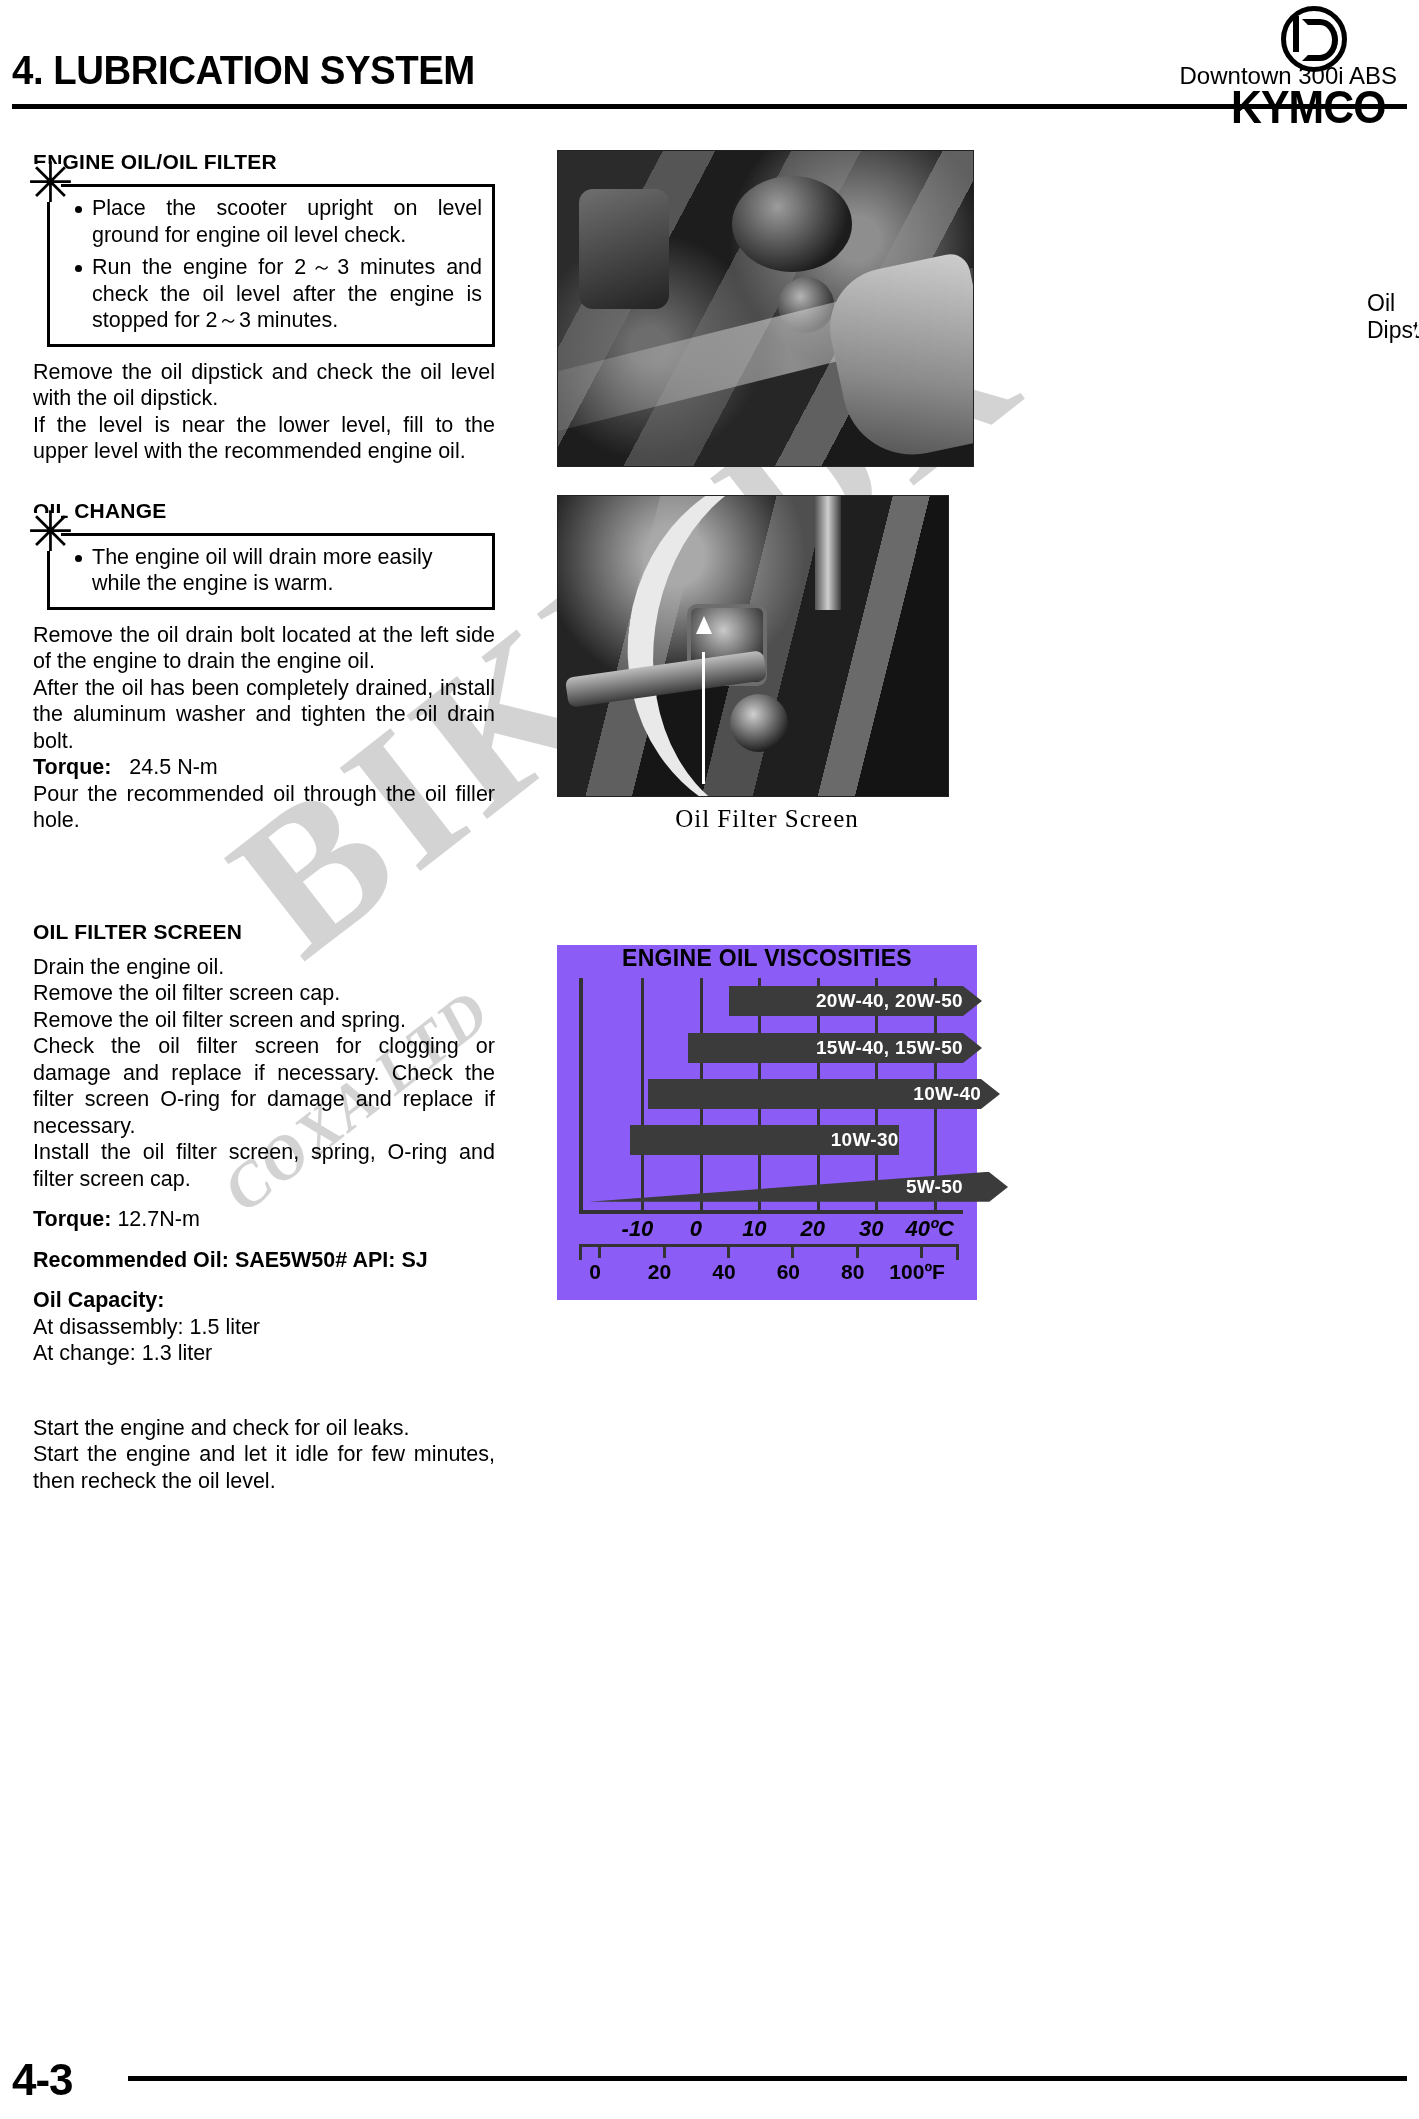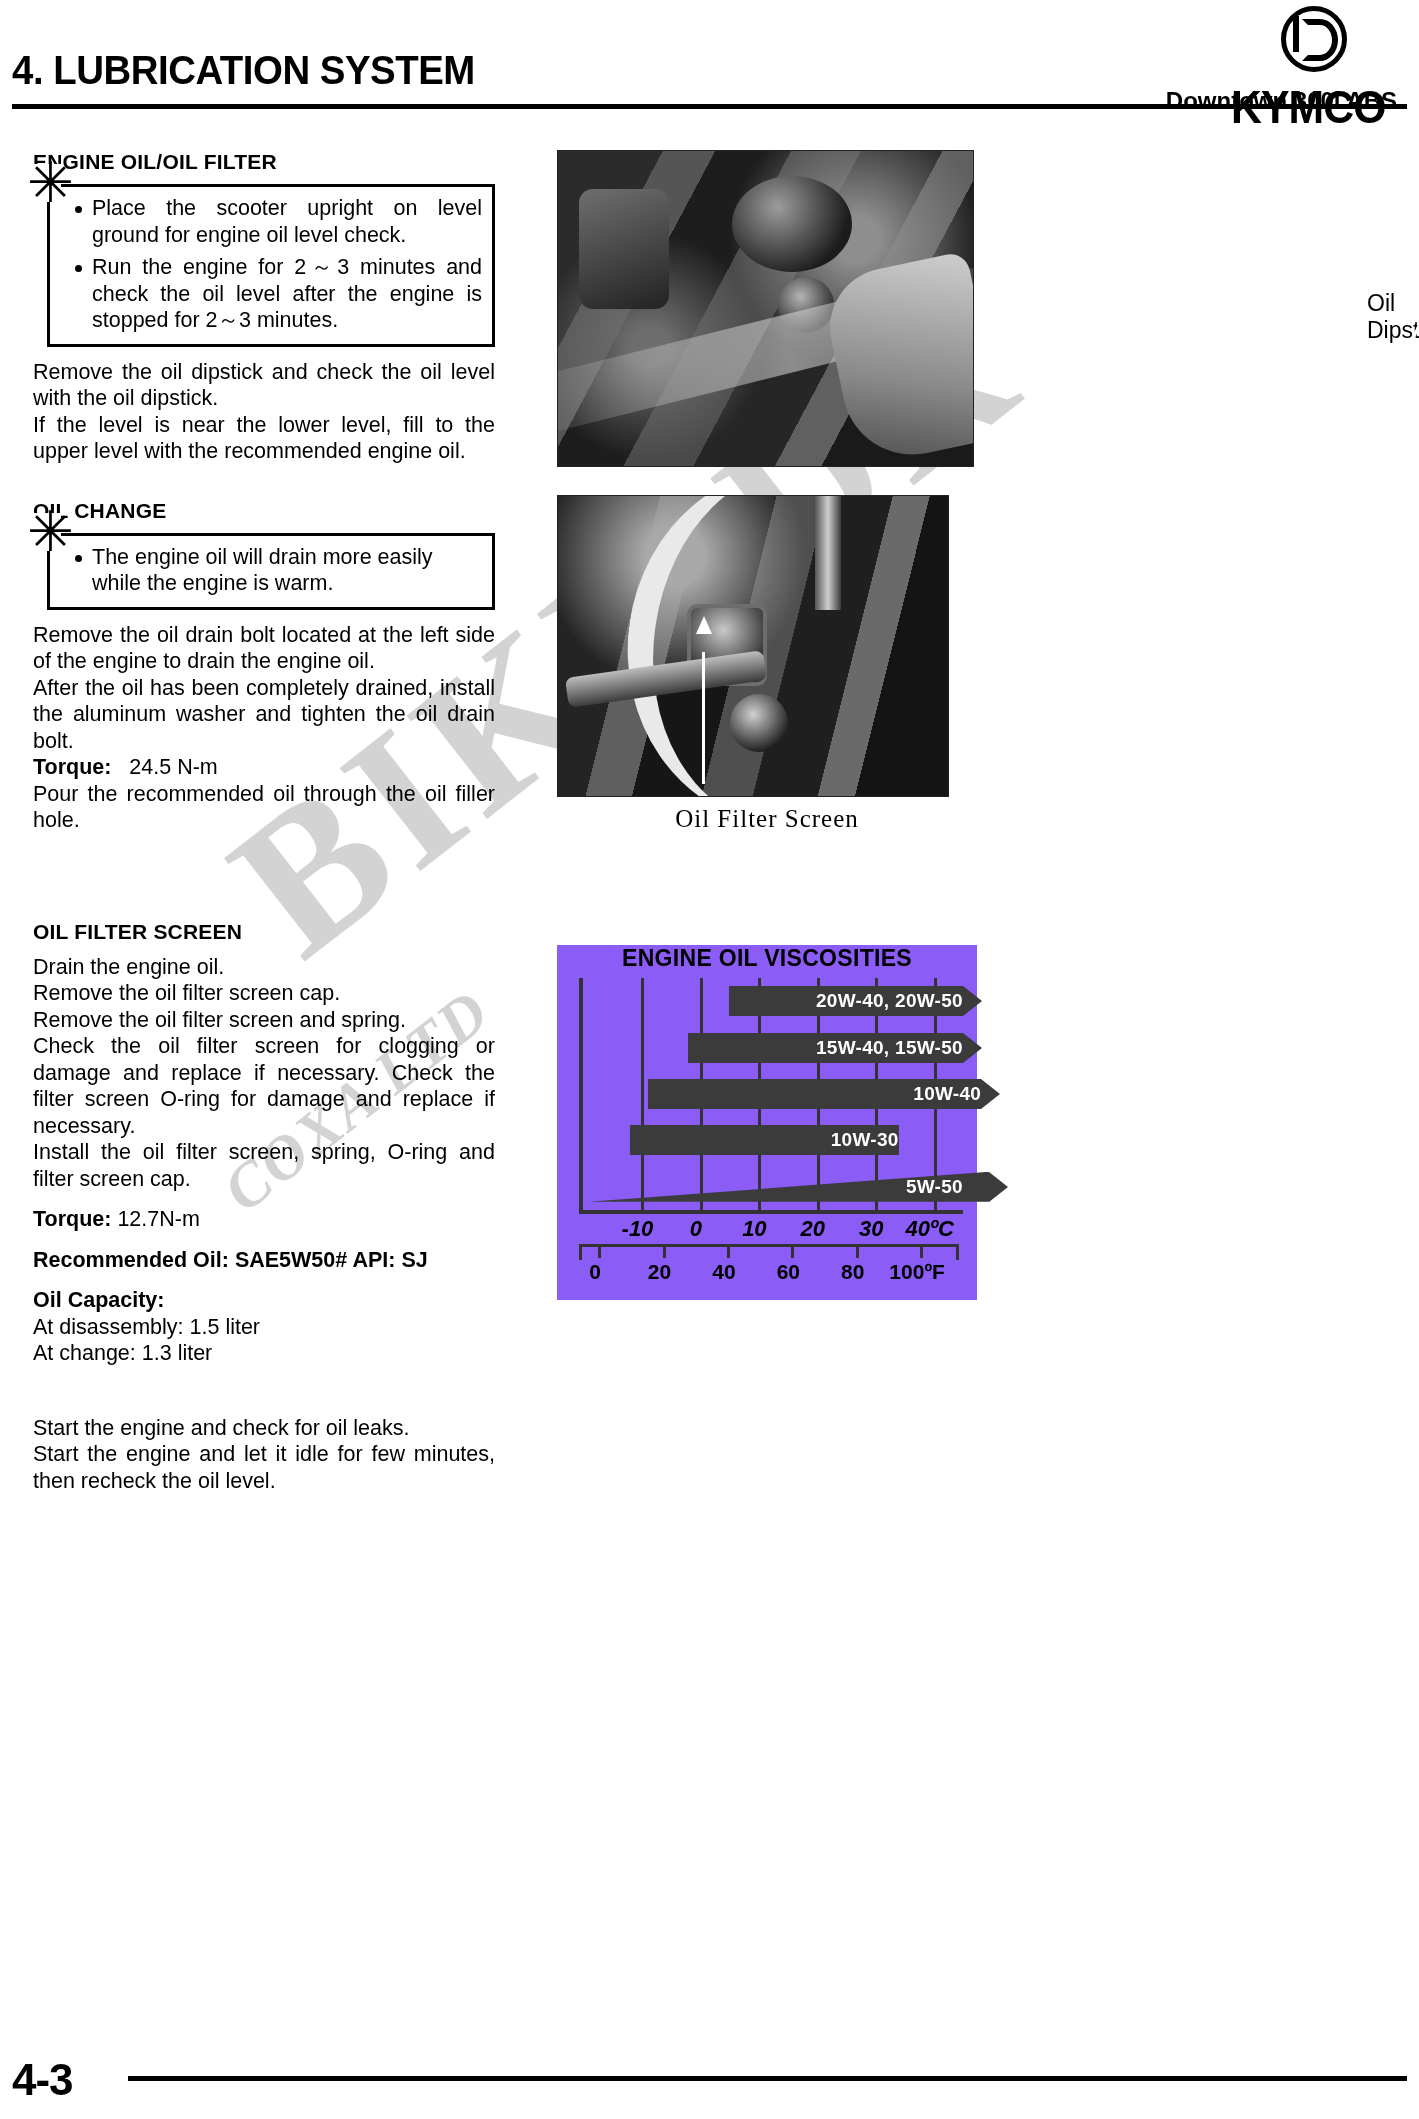--- a/index.html
+++ b/index.html
@@ -73,23 +73,22 @@
     font-family:"Liberation Sans", sans-serif;
     transform:scaleX(.93);transform-origin:left center;
   }
   .chapter-title{
     position:absolute;left:12px;top:48px;
     font-size:40px;font-weight:bold;letter-spacing:-0.5px;
     transform:scaleX(.96);transform-origin:left center;
   }
   .model-name{
     position:absolute;right:22px;top:62px;
-    font-size:24px;font-weight:bold;
+    font-size:24px;font-weight:normal;
     letter-spacing:0px;
-    margin-top:25px;
   }
   .hdr-rule{
     position:absolute;left:12px;top:104px;width:1395px;height:5px;background:#000;
   }
 
   
   .colL{position:absolute;left:33px;top:150px;width:462px;z-index:2;}
   .colR{position:absolute;left:557px;top:150px;width:420px;z-index:2;}
 
   h2.sect{

